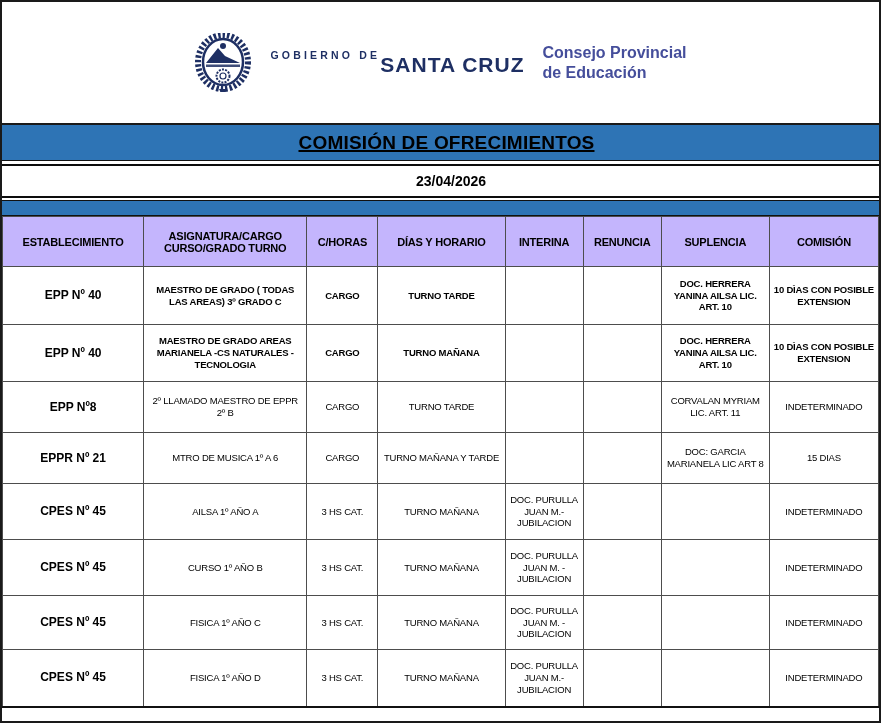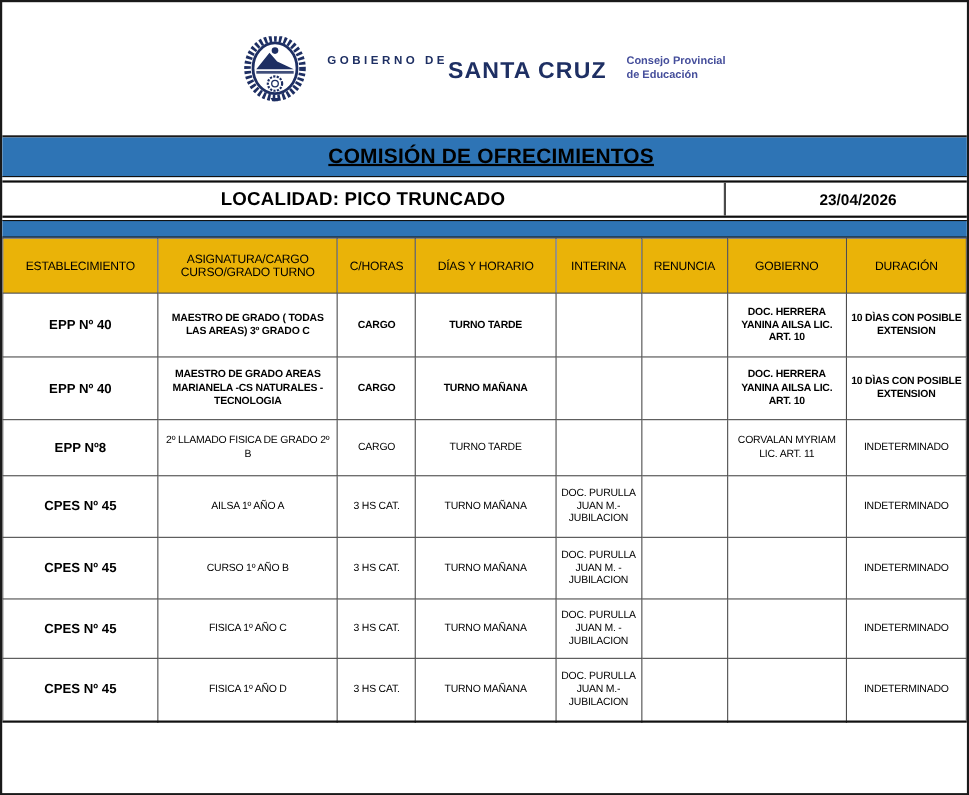--- a/index.html
+++ b/index.html
@@ -28,21 +28,21 @@
   }
   .logo-group{display:flex;align-items:center;gap:18px;}
   .gov-text{display:flex;flex-direction:row;justify-content:center;}
   .gov-small{
     font-size:10.5px;letter-spacing:3.2px;font-weight:600;color:var(--navy);
   }
   .gov-big{
     font-size:21px;font-weight:800;letter-spacing:1px;color:var(--navy);margin-top:4px;
   }
   .council-text{
-    font-size:10px;font-weight:600;color:var(--council);line-height:1.25;
+    font-size:16px;font-weight:600;color:var(--council);line-height:1.25;
   }
   
   .title-band{
     height:36px;background:var(--band-blue);
     border-bottom:1px solid #111;
     display:flex;align-items:center;justify-content:center;
     margin-bottom:3px;
   }
   .title-band .title{
     font-size:19px;font-weight:bold;color:#000;
@@ -79,22 +79,22 @@
     border-bottom:2.5px solid #111;
   }
   th,td{
     border:1px solid var(--grid);
     text-align:center;vertical-align:middle;
     padding:1px 4px;
     overflow:hidden;
     word-wrap:break-word;
   }
   th{
-    height:50px;font-size:11px;font-weight:normal;letter-spacing:-0.2px;
-    background:#eab308;
+    height:50px;font-size:11px;font-weight:bold;letter-spacing:-0.2px;
+    background:#c4b5fd;
   }
   td{
     font-size:9.5px;letter-spacing:-0.2px;line-height:1.25;
   }
   tr.bold-row td{font-weight:bold;}
   td.estab{font-size:12px;font-weight:bold;letter-spacing:0;}
 </style>
 </head>
 <body>
 
@@ -121,21 +121,20 @@
         <div>de Educación</div>
       </div>
     </div>
   </div>
 
   <div class="title-band">
     <span class="title">COMISIÓN DE OFRECIMIENTOS</span>
   </div>
 
   <div class="locality-row">
-    <div class="locality-cell">LOCALIDAD: PICO TRUNCADO</div>
     <div class="date-cell">23/04/2026</div>
   </div>
 
   <div class="blue-spacer"></div>
 
   <table>
     <colgroup>
       <col style="width:141px">
         <col style="width:163px">
         <col style="width:71px">
@@ -146,22 +145,22 @@
         <col style="width:109px">
     </colgroup>
     <thead>
       <tr id="header-row">
           <th>ESTABLECIMIENTO</th>
           <th>ASIGNATURA/CARGO CURSO/GRADO TURNO</th>
           <th>C/HORAS</th>
           <th>DÍAS Y HORARIO</th>
           <th>INTERINA</th>
           <th>RENUNCIA</th>
-          <th>GOBIERNO</th>
-          <th>DURACIÓN</th>
+          <th>SUPLENCIA</th>
+          <th>COMISIÓN</th>
         </tr>
     </thead>
     <tbody id="table-body">
         <tr class="bold-row">
           <td class="estab" style="height: 58px;">EPP Nº 40</td>
           <td style="height: 58px;">MAESTRO DE GRADO ( TODAS LAS AREAS) 3º GRADO C</td>
           <td style="height: 58px;">CARGO</td>
           <td style="height: 58px;">TURNO TARDE</td>
           <td style="height: 58px;"></td>
           <td style="height: 58px;"></td>
@@ -173,27 +172,37 @@
           <td style="height: 57px;">MAESTRO DE GRADO AREAS MARIANELA -CS NATURALES -TECNOLOGIA</td>
           <td style="height: 57px;">CARGO</td>
           <td style="height: 57px;">TURNO MAÑANA</td>
           <td style="height: 57px;"></td>
           <td style="height: 57px;"></td>
           <td style="height: 57px;">DOC. HERRERA YANINA AILSA LIC. ART. 10</td>
           <td style="height: 57px;">10 DÌAS CON POSIBLE EXTENSION</td>
         </tr>
         <tr>
           <td class="estab" style="height: 51px;">EPP Nº8</td>
-          <td style="height: 51px;">2º LLAMADO FISICA DE GRADO 2º B</td>
+          <td style="height: 51px;">2º LLAMADO MAESTRO DE EPPR 2º B</td>
           <td style="height: 51px;">CARGO</td>
           <td style="height: 51px;">TURNO TARDE</td>
           <td style="height: 51px;"></td>
           <td style="height: 51px;"></td>
           <td style="height: 51px; text-align: center;">CORVALAN MYRIAM LIC. ART. 11</td>
           <td style="height: 51px;">INDETERMINADO</td>
+        </tr>
+        <tr>
+          <td class="estab" style="height: 51px;">EPPR Nº 21</td>
+          <td style="height: 51px;">MTRO DE MUSICA 1º A 6</td>
+          <td style="height: 51px;">CARGO</td>
+          <td style="height: 51px;">TURNO MAÑANA Y TARDE</td>
+          <td style="height: 51px;"></td>
+          <td style="height: 51px;"></td>
+          <td style="height: 51px;">DOC: GARCIA MARIANELA  LIC ART 8</td>
+          <td style="height: 51px;">15 DIAS</td>
         </tr>
         <tr>
           <td class="estab" style="height: 56px;">CPES Nº 45</td>
           <td style="height: 56px;">AILSA 1º AÑO A</td>
           <td style="height: 56px;">3 HS CAT.</td>
           <td style="height: 56px;">TURNO MAÑANA</td>
           <td style="height: 56px;">DOC. PURULLA JUAN M.- JUBILACION</td>
           <td style="height: 56px;"></td>
           <td style="height: 56px;"></td>
           <td style="height: 56px;">INDETERMINADO</td>

